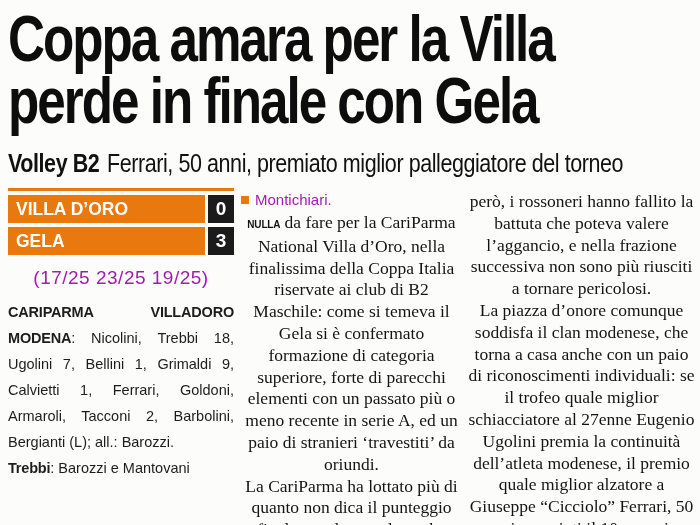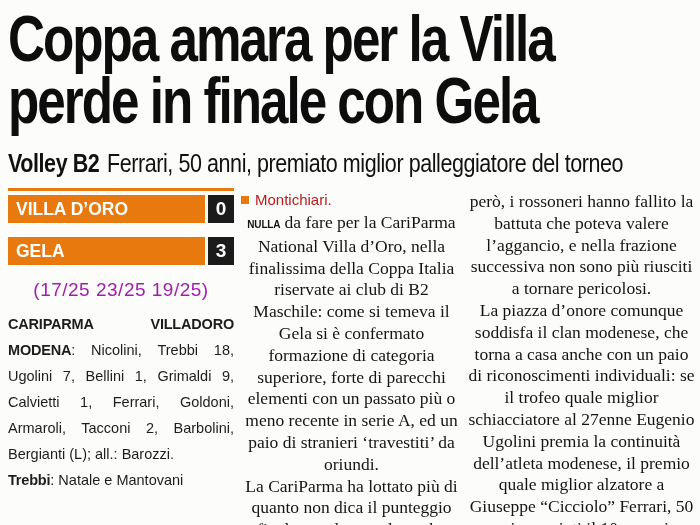--- a/index.html
+++ b/index.html
@@ -24,41 +24,41 @@
     letter-spacing:-0.5px;
     transform:scaleX(0.86);transform-origin:0 50%;
   }
   .subhead .kicker{font-weight:900;margin-right:9px;}
   
   .col-left{position:absolute;left:8px;top:188px;width:226px;}
   .col-mid{position:absolute;left:241px;top:191px;width:221px;}
   .col-right{position:absolute;left:467px;top:191px;width:229px;}
   
   .sb-rule{height:3px;margin-bottom:4px;}
-  .score-row{display:flex;height:28px;margin-bottom:14px;align-items:stretch;}
+  .score-row{display:flex;height:28px;margin-bottom:4px;align-items:stretch;}
   .score-name{
     flex:1;display:flex;align-items:center;padding-left:8px;
     color:#fff;font-weight:900;font-size:19px;letter-spacing:0;
   }
   .score-name span{transform:scaleX(0.92);transform-origin:0 50%;white-space:nowrap;display:inline-block;}
   .score-val{
     width:26px;margin-left:3px;display:flex;align-items:center;justify-content:center;
     color:#fff;font-weight:900;font-size:19px;
   }
   .set-scores{
     text-align:center;font-weight:400;font-size:19px;letter-spacing:0.5px;
     margin:12px 0 10px 0;color:#a21caf;
   }
   
   .boxscore p{
     margin:0;font-size:14.5px;line-height:26px;text-align:justify;color:#1d1d1d;
   }
   .boxscore b{font-weight:900;letter-spacing:-0.2px;}
   
-  .dateline{display:flex;align-items:center;margin:0 0 4px 0;font-size:15px;color:#b91c1c;}
+  .dateline{display:flex;align-items:center;margin:0 0 4px 0;font-size:15px;color:#a21caf;}
   .bullet{width:8px;height:8px;margin-right:6px;flex:0 0 aupx;}
   .body-copy{
     font-family:"Liberation Serif",serif;
     font-size:17.5px;line-height:21.8px;color:#141414;
   }
   .body-copy p{margin:0;text-align:center;}
   .lead-word{
     font-family:"Liberation Sans",sans-serif;
     font-weight:900;font-size:10px;letter-spacing:-0.2px;color:#111;
   }
@@ -92,21 +92,21 @@
       <div class="score-name accent-bg" style="background: rgb(232, 121, 15);">
         <span>GELA</span>
       </div>
       <div class="score-val" style="background: rgb(27, 27, 27);">3</div>
     </div>
 
     <div class="set-scores">(17/25 23/25 19/25)</div>
 
     <div class="boxscore">
       <p><b>CARIPARMA VILLADORO MODENA</b><span>: Nicolini, Trebbi 18, Ugolini 7, Bellini 1, Grimaldi 9, Calvietti 1, Ferrari, Goldoni, Armaroli, Tacconi 2, Barbolini, Bergianti (L); all.: Barozzi.</span></p>
-      <p><b>Trebbi</b><span>: Natale e Mantovani</span></p>
+      <p><b>Trebbi</b><span>: Barozzi e Mantovani</span></p>
 
     </div>
   </div>
 
   <div class="col-mid">
     <div class="dateline">
       <span class="bullet accent-bg" style="background: rgb(232, 121, 15);"></span>
       <span>Montichiari.</span>
     </div>
     <div class="body-copy">

